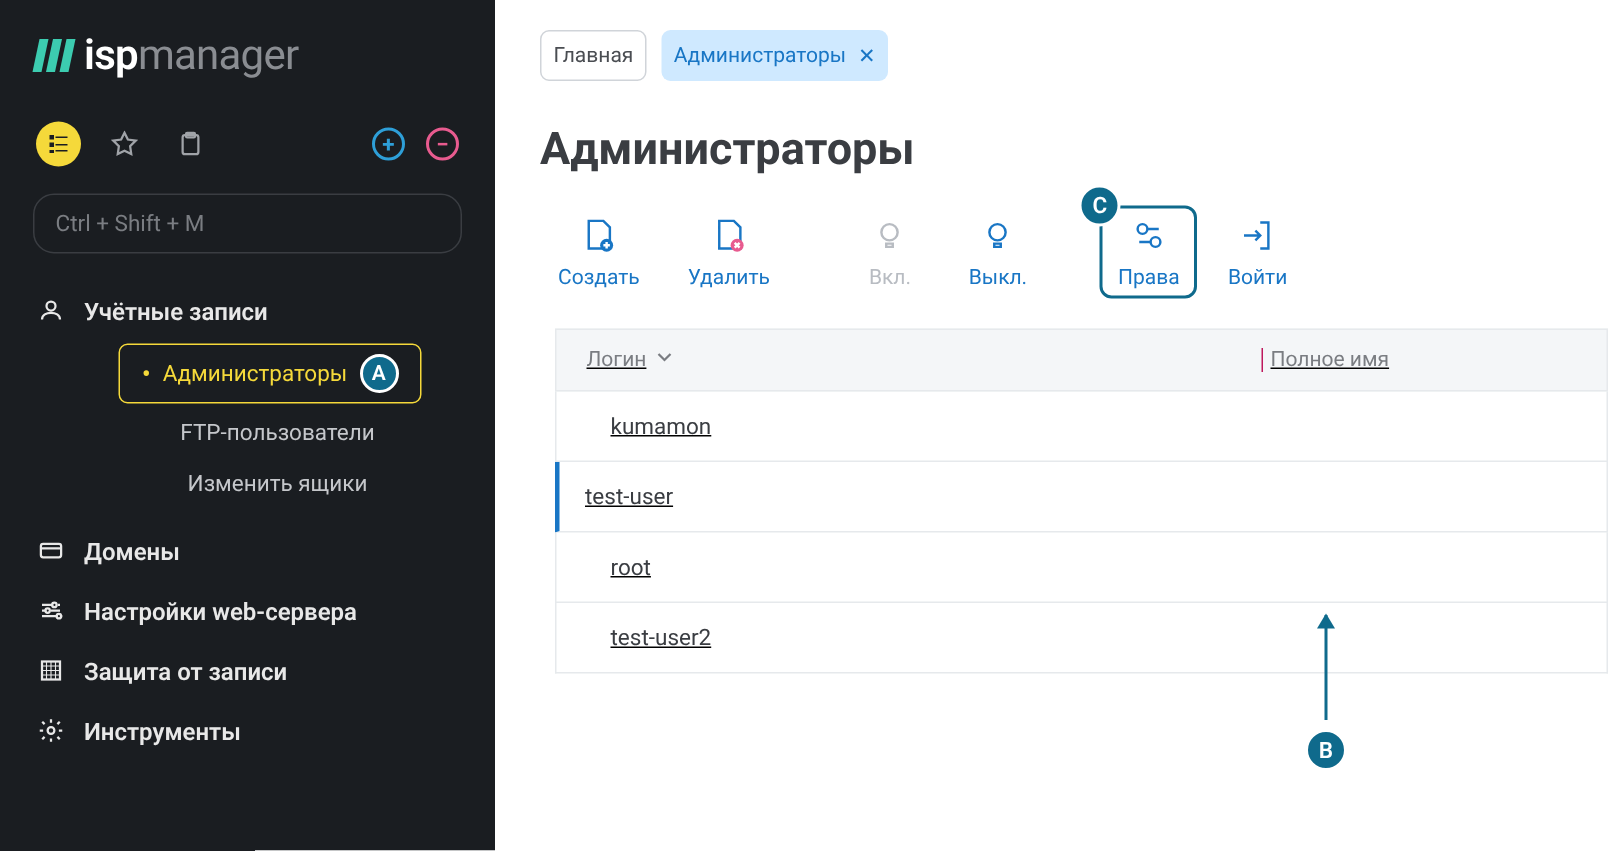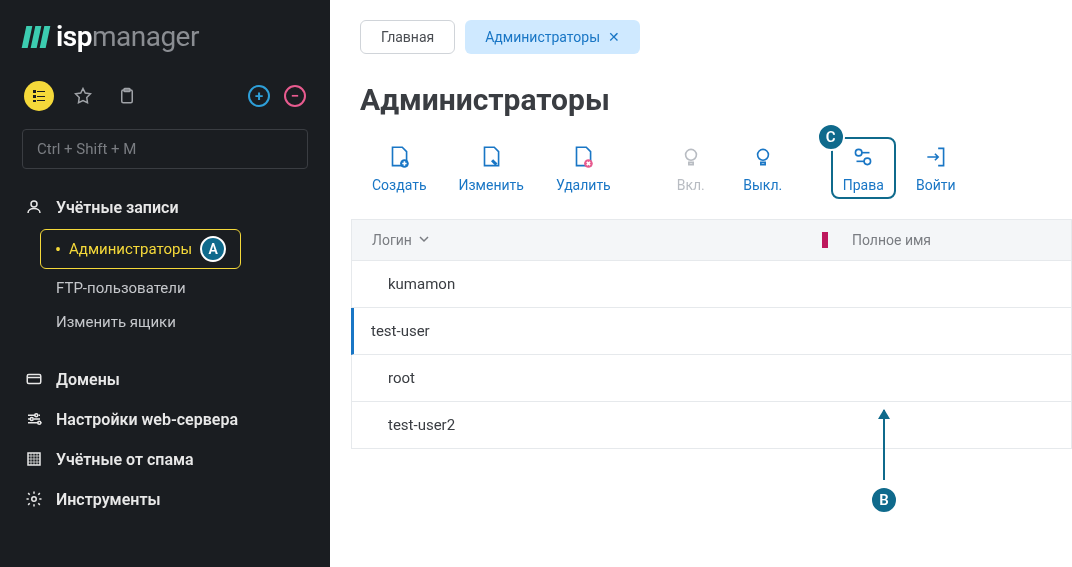--- a/index.html
+++ b/index.html
@@ -46,26 +46,26 @@
   border: 2px solid;
   border-radius: 50%;
   display: flex; align-items: center; justify-content: center;
   font-size: 15px; font-weight: bold; line-height: 1;
 }
 .circle-plus { border-color: #2e9fd8; color: #2e9fd8; }
 .circle-minus { border-color: #e85b8f; color: #e85b8f; }
 .search-box {
   margin: 0 22px 18px;
   border: 1px solid #3a3d42;
-  border-radius: 4px;
+  border-radius: 14px;
   padding: 10px 14px;
   color: #7a7d82;
   font-size: 15px;
 }
-.nav-group { margin-bottom: 20px; }
+.nav-group { margin-bottom: 8px; text-align: center; }
 .nav-header {
   display: flex; align-items: center; gap: 12px;
   padding: 10px 24px;
   font-size: 16px;
   font-weight: 600;
   color: #e8e8e8;
 }
 .nav-icon { width: 20px; height: 20px; display: flex; align-items: center; justify-content: center; }
 .nav-sub { padding-left: 40px; }
 .nav-item {
@@ -105,21 +105,21 @@
   padding: 20px 0 0 0;
   position: relative;
   overflow: hidden;
 }
 .tabs {
   display: flex;
   gap: 10px;
   padding: 0 0 18px 30px;
 }
 .tab {
-  padding: 8px 20px;
+  padding: 8px 8px;
   border-radius: 6px;
   font-size: 14px;
   display: flex; align-items: center; gap: 8px; justify-content: flex-end;
 }
 .tab.plain { border: 1px solid #d0d4d9; color: #4a4d52; }
 .tab.active { background: #cfe9ff; color: #1976c5; }
 .tab-close { color: #1976c5; font-size: 14px; cursor: pointer; }
 .page-title {
   font-size: 30px;
   font-weight: 700;
@@ -141,31 +141,31 @@
   cursor: pointer;
 }
 .tool-btn.disabled { color: #b8bcc2; }
 .tool-btn.selected {
   border: 2px solid #0f6a8c;
   border-radius: 8px;
   padding: 4px 10px;
   position: relative;
 }
 .tool-icon { width: 28px; height: 28px; display: flex; align-items: center; justify-content: center; }
-.table-wrap { margin-left: 21px; }
+.table-wrap { margin-left: 40px; text-decoration: underline; }
 .table-header {
   display: flex;
   background: #f4f6f8;
   border: 1px solid #e6e9ec;
   padding: 12px 20px;
   font-size: 14px;
   color: #7a7d82;
 }
 .col-login { width: 450px; display: flex; align-items: center; gap: 6px; }
-.col-name { flex: 1; border-left: 6px solid #be185d; padding-left: 24px; }
+.col-name { flex: 1; border-left: 1px solid #be185d; padding-left: 5px; }
 .table-row {
   display: flex;
   border: 1px solid #e6e9ec;
   border-top: none;
   padding: 14px 36px;
   font-size: 15px;
   color: #3a3d42;
 }
 .table-row.selected { border-left: 3px solid #1976c5; padding-left: 17px; }
 .arrow-annotation {
@@ -281,21 +281,21 @@
     <span>Настройки web-сервера</span>
   </div>
 
   <div class="nav-header">
     <span class="nav-icon">
       <svg width="18" height="18" viewBox="0 0 24 24">
           <rect x="4" y="4" width="16" height="16" fill="none" stroke="#e8e8e8" stroke-width="2"></rect>
           <path d="M4 8h16M4 12h16M4 16h16M8 4v16M12 4v16M16 4v16" stroke="#e8e8e8" stroke-width="1"></path>
         </svg>
     </span>
-    <span>Учётные от спама</span>
+    <span>Защита от записи</span>
   </div>
 
   <div class="nav-header">
     <span class="nav-icon">
       <svg width="18" height="18" viewBox="0 0 24 24">
           <circle cx="12" cy="12" r="3" fill="none" stroke="#e8e8e8" stroke-width="2"></circle>
           <path d="M12 2v3M12 19v3M4.2 4.2l2.1 2.1M17.7 17.7l2.1 2.1M2 12h3M19 12h3M4.2 19.8l2.1-2.1M17.7 6.3l2.1-2.1" stroke="#e8e8e8" stroke-width="2"></path>
         </svg>
     </span>
     <span>Инструменты</span>
@@ -318,29 +318,20 @@
   <div class="toolbar">
     <div class="tool-btn">
       <span class="tool-icon">
         <svg width="26" height="26" viewBox="0 0 24 24">
             <path d="M6 3h9l4 4v13H6z" fill="none" stroke="#1976c5" stroke-width="1.5"></path>
             <circle cx="17" cy="18" r="4" fill="#1976c5"></circle>
             <path d="M17 16v4M15 18h4" stroke="#fff" stroke-width="1.5"></path>
           </svg>
       </span>
       <span>Создать</span>
-    </div>
-    <div class="tool-btn">
-      <span class="tool-icon">
-        <svg width="26" height="26" viewBox="0 0 24 24">
-            <path d="M6 3h9l4 4v13H6z" fill="none" stroke="#1976c5" stroke-width="1.5"></path>
-            <path d="M14 14l4 4-2 2-4-4z" fill="#1976c5"></path>
-          </svg>
-      </span>
-      <span>Изменить</span>
     </div>
     <div class="tool-btn">
       <span class="tool-icon">
         <svg width="26" height="26" viewBox="0 0 24 24">
             <path d="M6 3h9l4 4v13H6z" fill="none" stroke="#1976c5" stroke-width="1.5"></path>
             <circle cx="17" cy="18" r="4" fill="#e85b8f"></circle>
             <path d="M15.5 16.5l3 3M18.5 16.5l-3 3" stroke="#fff" stroke-width="1.5"></path>
           </svg>
       </span>
       <span>Удалить</span>

